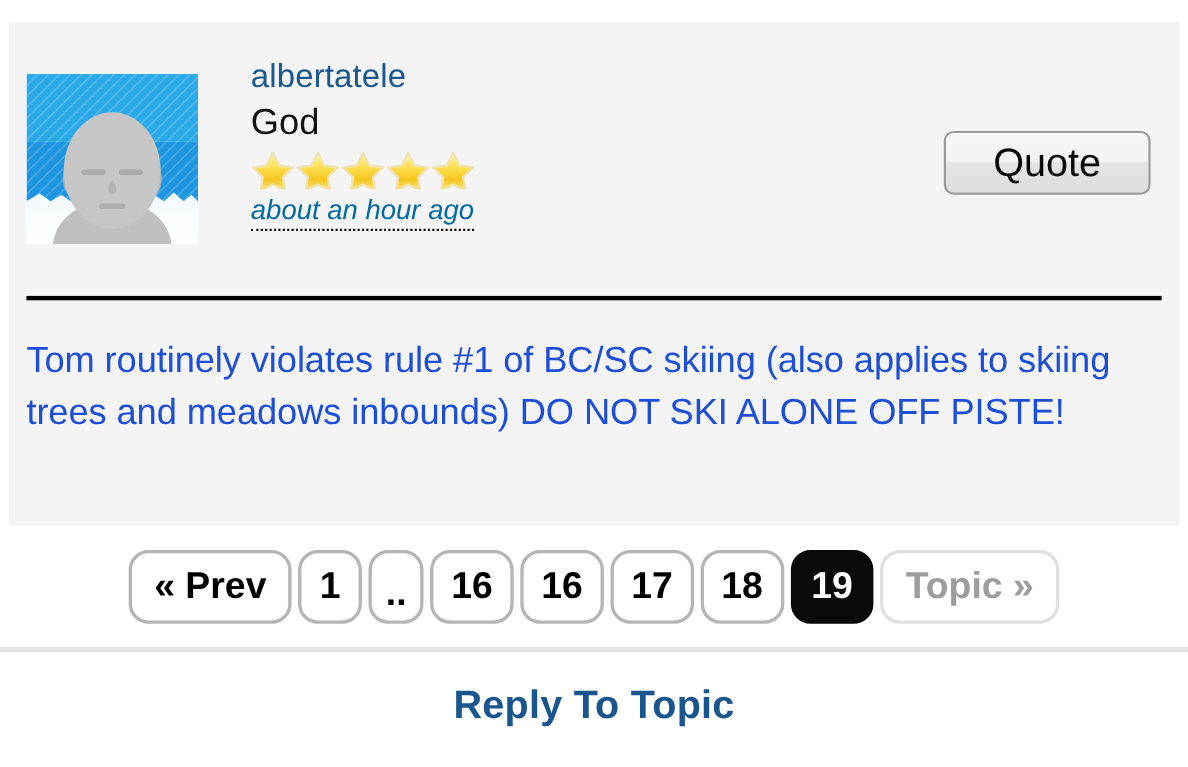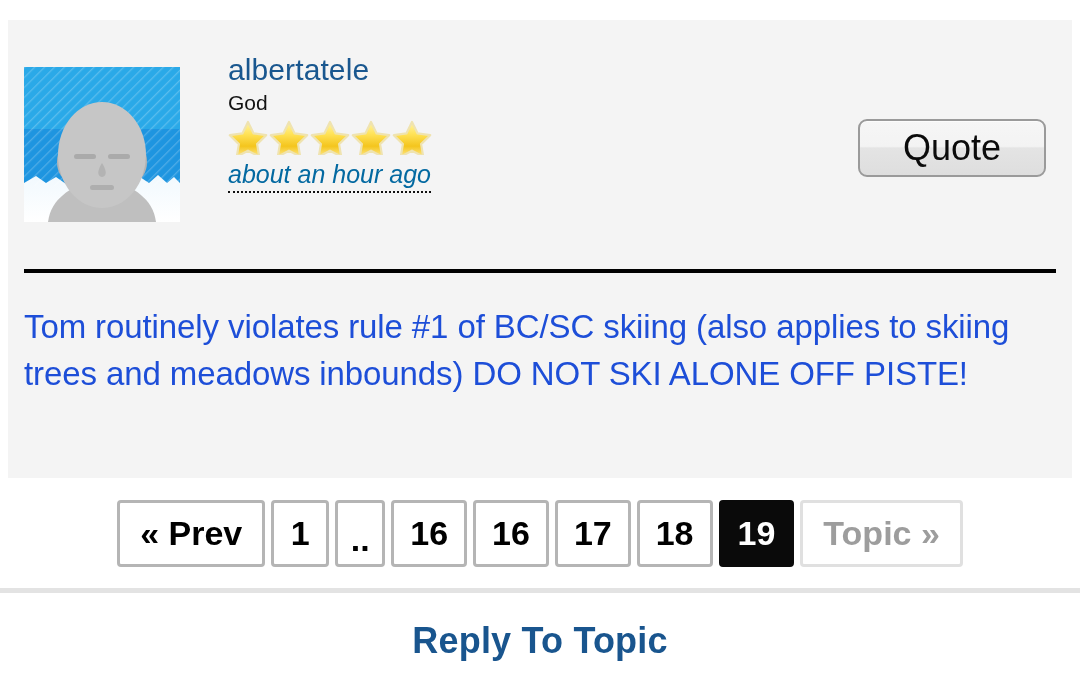--- a/index.html
+++ b/index.html
@@ -65,21 +65,21 @@
     font-size: 30px;
     line-height: 1.32;
     color: #19578f;
     font-weight: 400;
     letter-spacing: 0.1px;
     cursor: pointer;
     text-decoration: none;
   }
   .userrank {
     display: block;
-    font-size: 21px;
+    font-size: 33px;
     line-height: 1.4;
     color: #131313;
     font-weight: 400;
     margin-top: -2px;
   }
   .stars {
     display: block;
     margin-top: 2px;
     height: 36px;
     white-space: nowrap;
@@ -151,21 +151,21 @@
     display: flex;
     align-items: center;
     justify-content: center;
     gap: 6px;
   }
   .page-btn {
     min-width: 58px;
     height: 67px;
     padding: 0 16px;
     border: 3px solid #b5b5b5;
-    border-radius: 4px;
+    border-radius: 18px;
     background: #ffffff;
     color: #000000;
     font-family: "Liberation Sans", "DejaVu Sans", sans-serif;
     font-size: 34px;
     font-weight: 700;
     line-height: 1;
     display: flex;
     align-items: center;
     justify-content: center;
     cursor: pointer;

